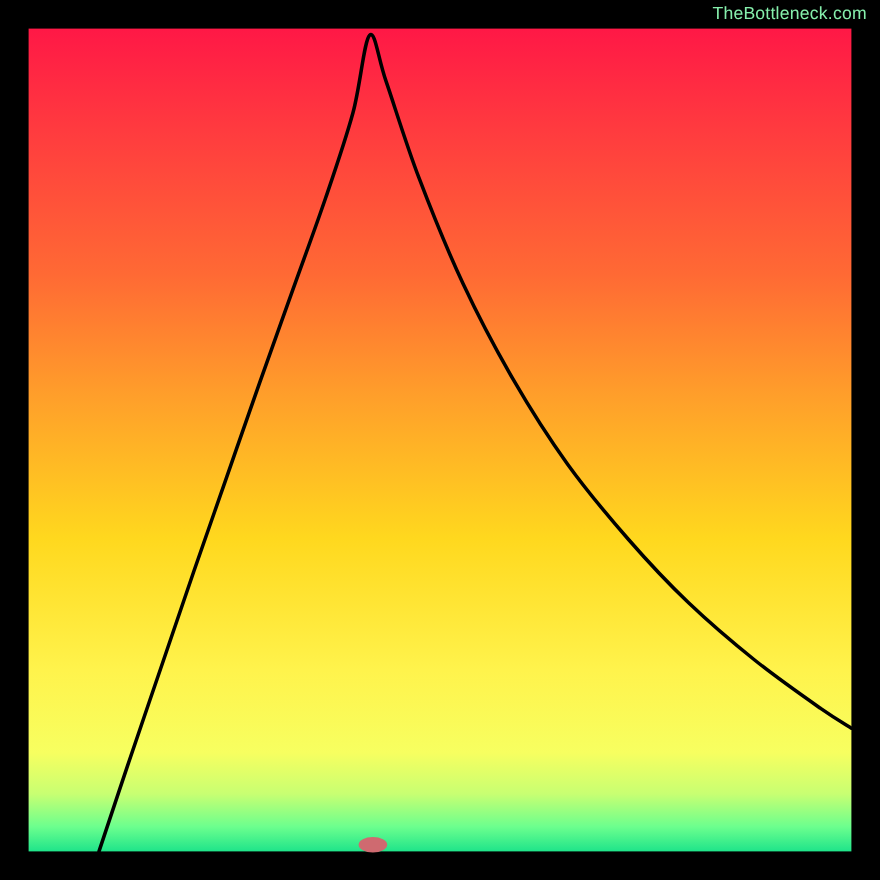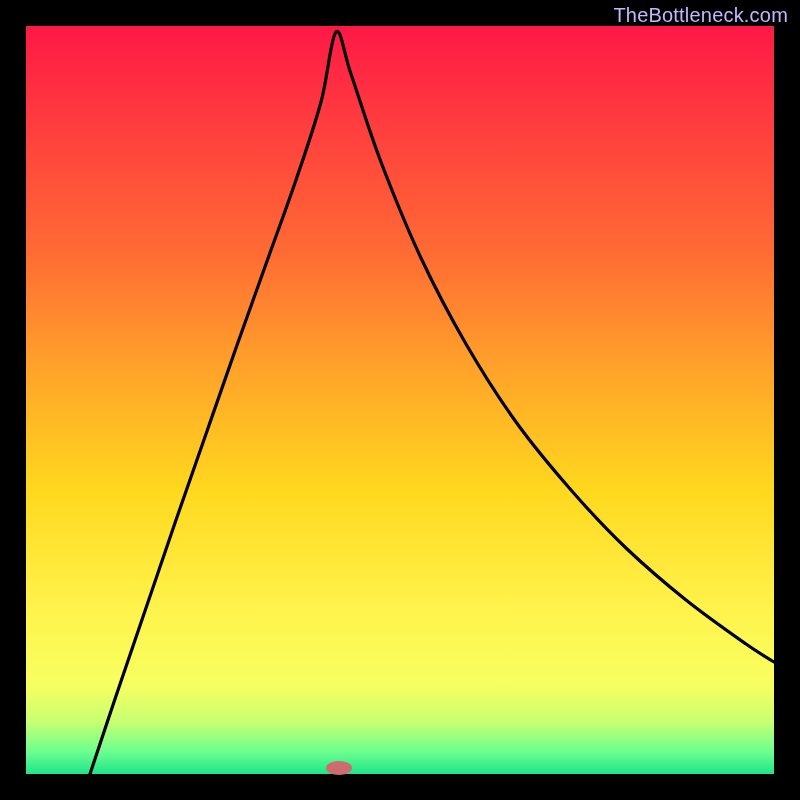--- a/index.html
+++ b/index.html
@@ -43,22 +43,22 @@
     top: 0;
     width: 748px;
     height: 748px;
     overflow: visible;
   }
 
   .watermark {
     position: absolute;
     top: 4px;
     right: 12px;
-    color: #c4b5fd;
-    font-size: 20px;
+    color: #86efac;
+    font-size: 16px;
     font-weight: 500;
     letter-spacing: 0.2px;
     user-select: none;
   }
 </style>
 </head>
 <body>
 
 <div class="watermark">TheBottleneck.com</div>
 

